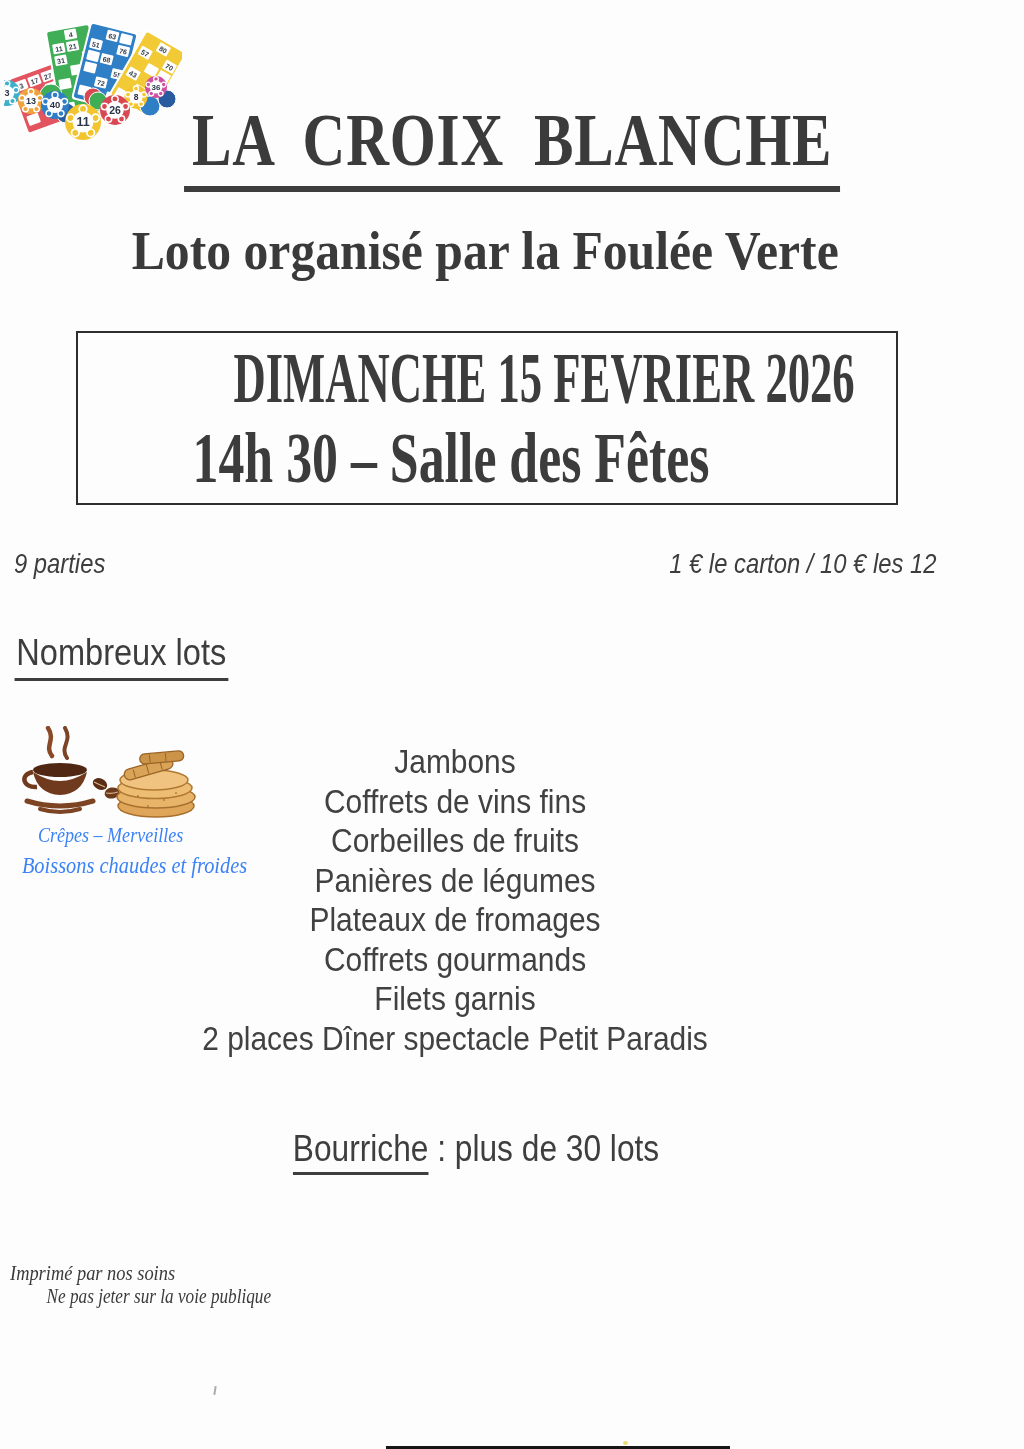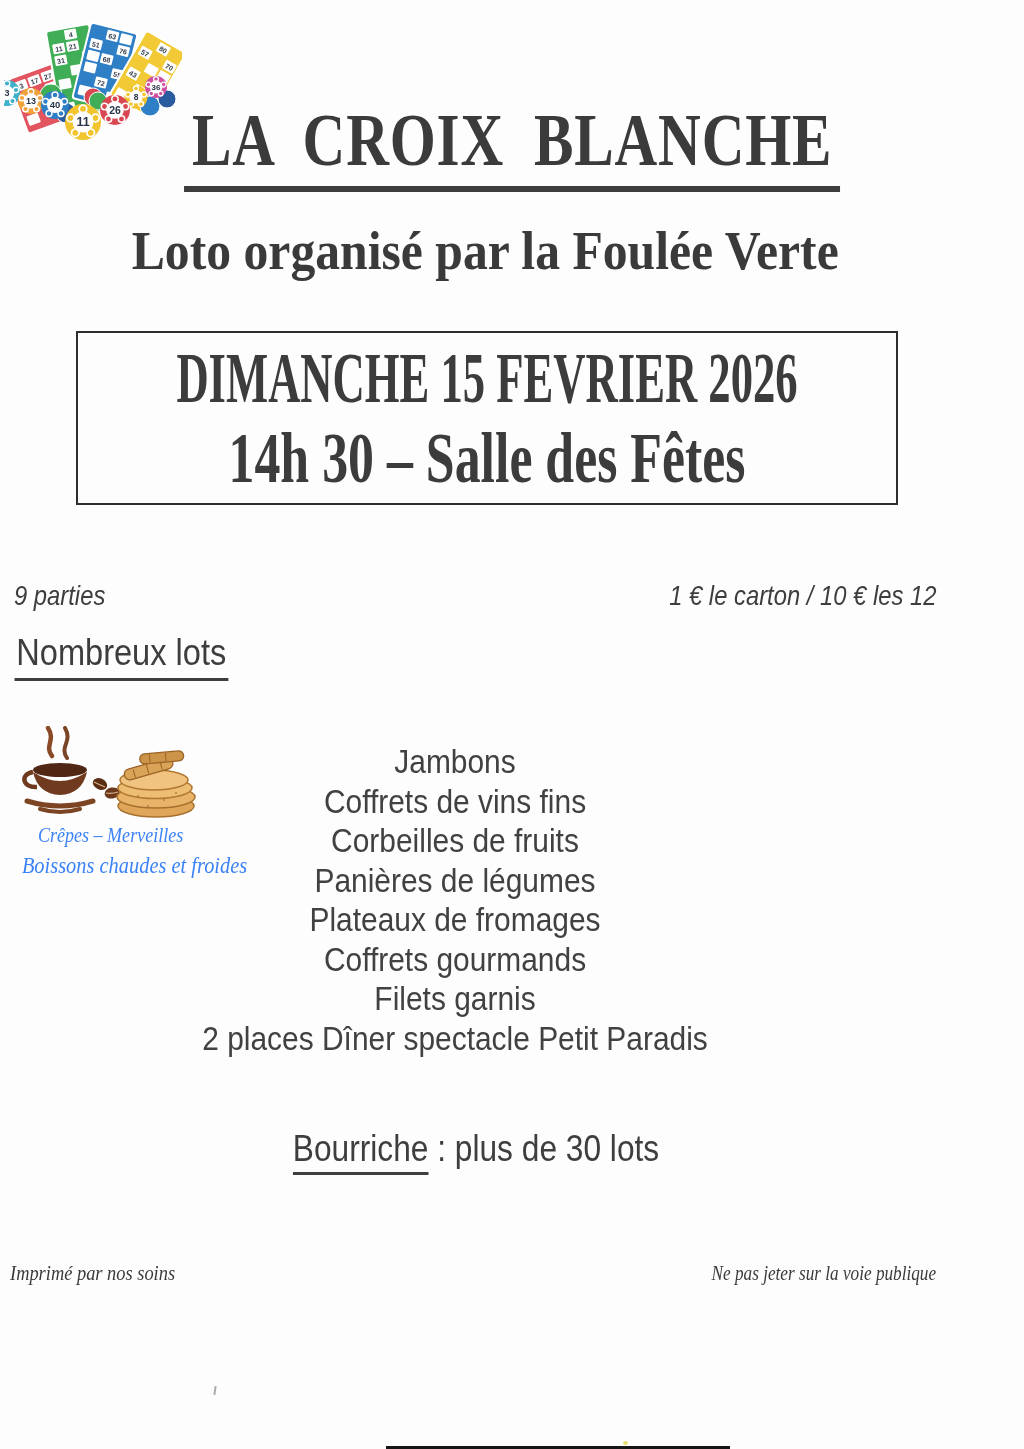--- a/index.html
+++ b/index.html
@@ -22,32 +22,32 @@
   
   .subtitle-wrap{top:220px;left:0;right:54px;text-align:center;}
   .subtitle{
     display:inline-block;font-family:cursive;font-weight:bold;font-size:54px;
     color:#3a3a3a;transform:scaleX(0.92);transform-origin:center;white-space:nowrap;
   }
 
   
   .event-box{
     left:76px;top:331px;width:818px;height:170px;border:2px solid #2e2e2e;
-    display:flex;flex-direction:column;justify-content:space-evenly;align-items:center;
+    display:flex;flex-direction:column;justify-content:space-evenly;
     background:#fdfdfd;
   }
   .box-line{
     font-family:"Liberation Serif",serif;font-weight:bold;font-size:72px;
     color:#3c3c3c;white-space:nowrap;line-height:1;
   }
   .box-line.l1{transform:scaleX(0.62);transform-origin:center;}
   .box-line.l2{transform:scaleX(0.72);transform-origin:center;}
 
   
-  .info-row{top:548px;left:14px;right:88px;display:flex;justify-content:space-between;align-items:baseline;margin-top:32px;}
+  .info-row{top:548px;left:14px;right:88px;display:flex;justify-content:space-between;align-items:baseline;}
   .info-italic{font-style:italic;font-size:28px;color:#3d3d3d;white-space:nowrap;}
   .info-row .left{transform:scaleX(0.85);transform-origin:left;}
   .info-row .right{transform:scaleX(0.85);transform-origin:right;}
 
   
   .lots-heading-wrap{top:632px;left:0;right:128px;text-align:left;}
   .lots-heading{
     display:inline-block;font-size:37px;color:#3d3d3d;white-space:nowrap;
     transform:scaleX(0.88);transform-origin:center;
     border-bottom:3px solid #3d3d3d;padding:0 2px 4px 2px;
@@ -65,21 +65,21 @@
   .caption1 span{display:inline-block;transform:scaleX(0.82);transform-origin:center;}
   .caption2{top:852px;left:2px;width:236px;font-size:24px;}
   .caption2 span{display:inline-block;transform:scaleX(0.85);transform-origin:center;}
 
   
   .bourriche-wrap{top:1128px;left:0;right:72px;text-align:center;font-size:36px;color:#3e3e3e;
     transform:scaleX(0.88);transform-origin:center;white-space:nowrap;}
   .bourriche-label{border-bottom:3px solid #3e3e3e;padding-bottom:3px;}
 
   
-  .footer{top:1262px;left:10px;right:88px;display:flex;justify-content:space-between;align-items:baseline;}
+  .footer{top:1262px;left:10px;right:88px;display:flex;justify-content:space-between;align-items:baseline;flex-direction:column;}
   .footer-text{font-family:cursive;font-style:italic;font-size:20px;color:#3a3a3a;white-space:nowrap;}
   .footer .left{transform:scaleX(0.92);transform-origin:left;}
   .footer .right{transform:scaleX(0.86);transform-origin:right;}
 
   
   .scan-bar{left:386px;bottom:0;width:344px;height:3px;background:#161616;}
   .speck-tick{left:214px;top:1386px;width:2px;height:9px;background:#909090;opacity:.75;transform:rotate(8deg);}
   .speck-dot{left:623px;top:1441px;width:5px;height:4px;background:#e6d34b;border-radius:50%;opacity:.8;}
 
   svg text{font-family:"Liberation Sans",sans-serif;}

